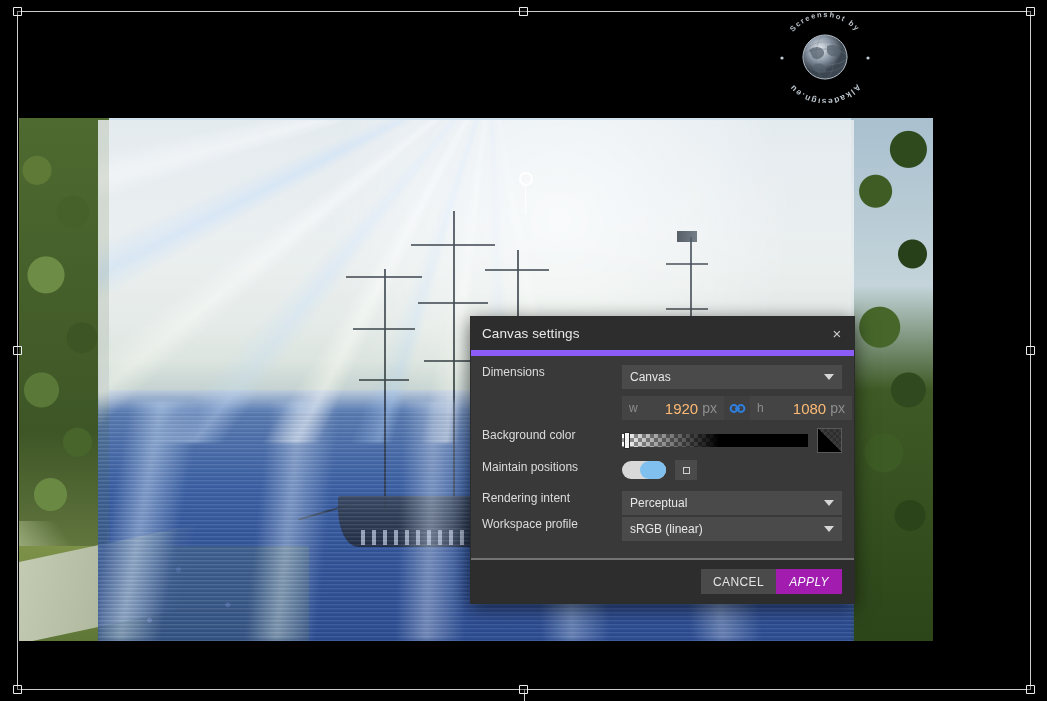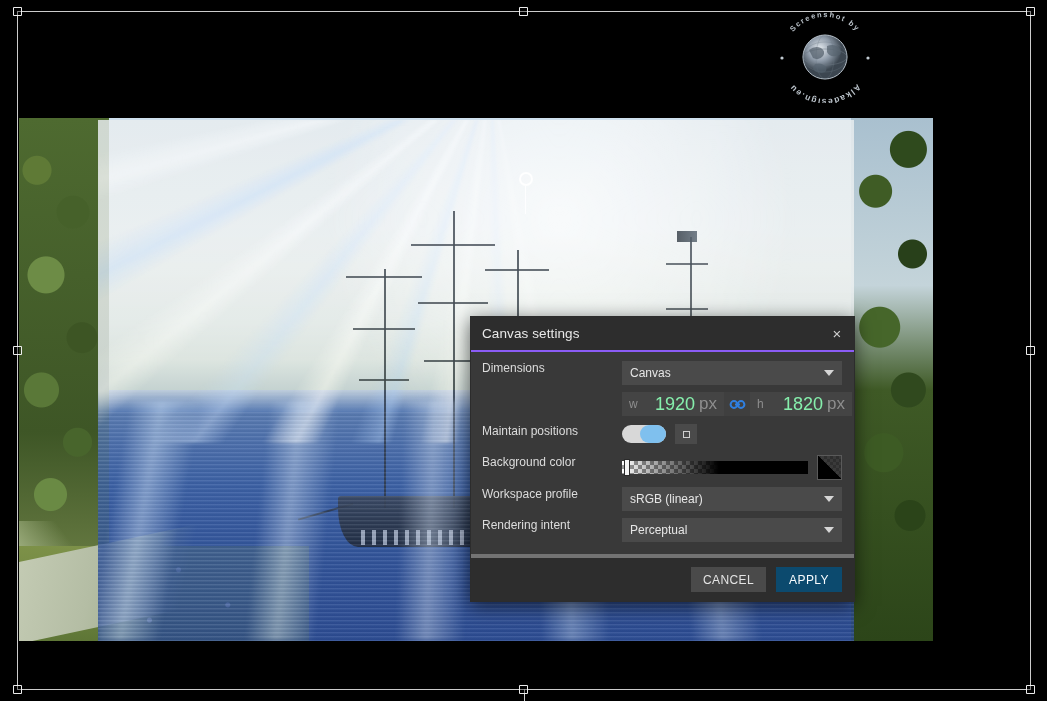--- a/index.html
+++ b/index.html
@@ -297,21 +297,21 @@
     box-shadow: 0 4px 18px rgba(0,0,0,0.6);
     border: 1px solid #2c2c2c;
     box-sizing: border-box;
   }
   .dlg-titlebar {
     height: 33px;
     background: #2d2d2d;
     display: flex;
     align-items: center;
     padding: 0 6px 0 11px;
-    border-bottom: 2px solid #8b5cf6;
+    border-bottom: 6px solid #8b5cf6;
   }
   .dlg-title {
     flex: 1;
     font-size: 13.5px;
     color: #e9e9e9;
     letter-spacing: .1px;
   }
   .dlg-close {
     width: 22px; height: 22px;
     display: flex; align-items: center; justify-content: center;
@@ -380,25 +380,25 @@
     padding: 0 7px;
     box-sizing: border-box;
     cursor: text;
   }
   .dim-field.w { width: 102px; }
   .dim-field.h { width: 102px; }
   .dim-key { color: #8e8e8e; font-size: 12px; }
   .dim-val {
     flex: 1;
     text-align: right;
-    color: #86efac;
-    font-size: 18px;
+    color: #fdba74;
+    font-size: 15px;
     padding-right: 4px;
   }
-  .dim-unit { color: #8e8e8e; font-size: 17px; }
+  .dim-unit { color: #8e8e8e; font-size: 14px; }
   .link-btn {
     width: 26px; height: 24px;
     display: flex; align-items: center; justify-content: center;
     background: #3f3f3f;
     cursor: pointer;
   }
   .link-btn svg { display: block; }
 
   
   .color-slider {
@@ -481,35 +481,34 @@
     font-weight: bold;
     color: #f2f2f2;
     margin: 10px 0 9px 0;
   }
 
   .dlg-footer {
     background: #2d2d2d;
     padding: 9px 12px;
     display: flex;
     justify-content: flex-end;
-    gap: 10px;
-    border-top: 4px solid #737373;
+    border-top: 2px solid #737373;
   }
   .btn {
     min-width: 66px;
     height: 25px;
     padding: 0 12px;
     font-size: 12px;
     letter-spacing: .4px;
     border: none;
     cursor: pointer;
     font-family: "Liberation Sans", sans-serif;
   }
   .btn-cancel { background: #4a4a4a; color: #e4e4e4; }
-  .btn-apply  { background: #0c4a6e; color: #f7fbfd; }
+  .btn-apply  { background: #a21caf; color: #f7fbfd; font-style: italic; }
 </style>
 </head>
 <body>
 
 <div id="stage">
 
   <div id="canvas-photo">
     <div class="photo-layer">
       <div class="bg-sky"></div>
       <div class="bg-water"></div>
@@ -625,69 +624,69 @@
             </div>
             <div class="link-btn">
               <svg width="17" height="11" viewBox="0 0 17 11" xmlns="http://www.w3.org/2000/svg">
                 <circle cx="5" cy="5.5" r="3.4" fill="none" stroke="#2f7fe0" stroke-width="2"></circle>
                 <circle cx="12" cy="5.5" r="3.4" fill="none" stroke="#2f7fe0" stroke-width="2"></circle>
                 <rect x="6" y="4.5" width="5" height="2" fill="#2f7fe0"></rect>
               </svg>
             </div>
             <div class="dim-field h">
               <span class="dim-key">h</span>
-              <span class="dim-val">1820</span>
+              <span class="dim-val">1080</span>
               <span class="dim-unit">px</span>
             </div>
           </div>
+        </div>
+      </div>
+
+      <div class="row">
+        <div class="row-label">Background color</div>
+        <div class="row-field">
+          <div class="color-slider">
+            <div class="color-slider-knob"></div>
+          </div>
+          <div class="color-swatch"></div>
         </div>
       </div>
 
       <div class="row">
         <div class="row-label">Maintain positions</div>
         <div class="row-field">
           <div class="switch">
             <div class="knob"></div>
           </div>
           <div class="sq-btn">
               <i></i>
             </div>
         </div>
       </div>
 
-      <div class="row">
-        <div class="row-label">Background color</div>
+
+      <div class="row" style="margin-bottom:2px;">
+        <div class="row-label">Rendering intent</div>
         <div class="row-field">
-          <div class="color-slider">
-            <div class="color-slider-knob"></div>
+          <div class="select">
+            <span>Perceptual</span>
+            <span class="caret"></span>
           </div>
-          <div class="color-swatch"></div>
         </div>
       </div>
-
 
       <div class="row">
         <div class="row-label">Workspace profile</div>
         <div class="row-field">
           <div class="select">
             <span>sRGB (linear)</span>
             <span class="caret"></span>
           </div>
         </div>
       </div>
-
-      <div class="row" style="margin-bottom:2px;">
-        <div class="row-label">Rendering intent</div>
-        <div class="row-field">
-          <div class="select">
-            <span>Perceptual</span>
-            <span class="caret"></span>
-          </div>
-        </div>
-      </div>
     </div>
 
     <div class="dlg-footer">
       <button class="btn btn-cancel">CANCEL</button>
       <button class="btn btn-apply">APPLY</button>
     </div>
   </div>
 
 </div>
 

